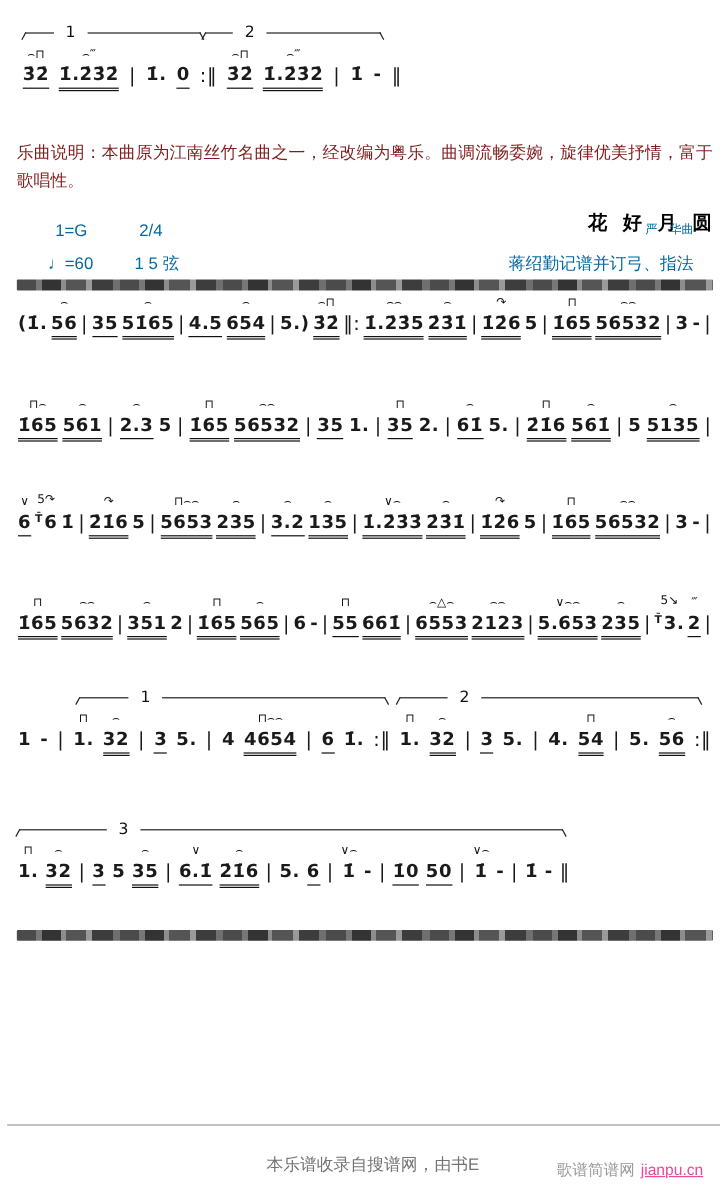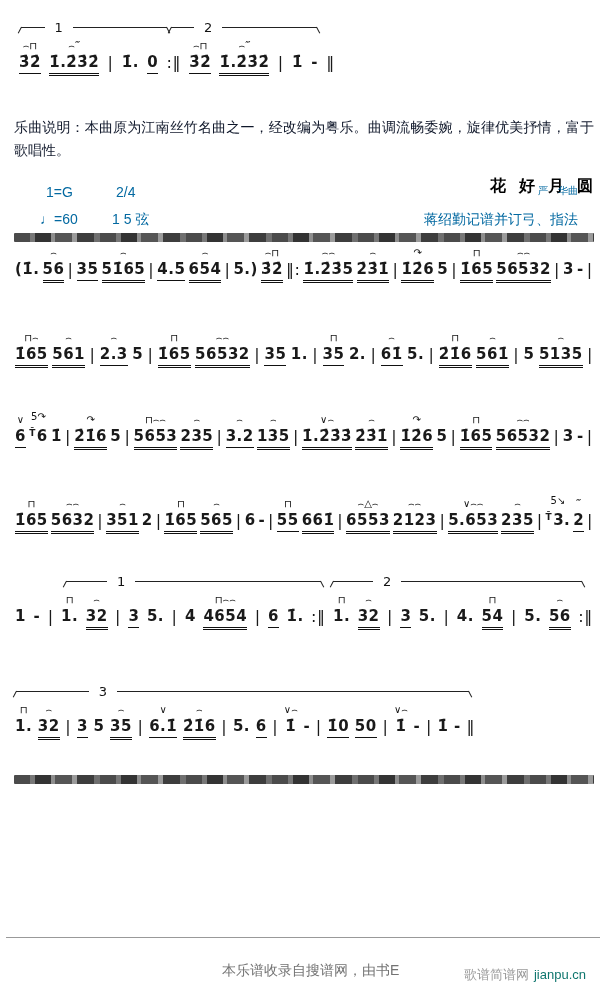--- a/index.html
+++ b/index.html
@@ -20,21 +20,21 @@
   .tok.bar .txt{font-weight:400;font-size:16px;}
   .volta{position:absolute;top:3px;height:9px;border-top:1px solid #222;}
   .volta::before,.volta::after{content:"";position:absolute;top:-1px;width:1px;height:7px;background:#222;}
   .volta::before{left:0;transform:rotate(28deg);transform-origin:top;}
   .volta::after{right:0;transform:rotate(-28deg);transform-origin:top;}
   .vlabel{position:absolute;top:-8px;left:16%;background:#fff;padding:0 10px;
           font-size:13px;font-family:"DejaVu Sans",sans-serif;color:#111;}
 
   
   .frag{top:24px;left:18px;width:318px;}
-  .para{position:absolute;font-size:14px;line-height:23px;color:#0f172a;margin:0;text-align:justify;}
+  .para{position:absolute;font-size:14px;line-height:23px;color:#7f1d1d;margin:0;text-align:justify;}
   .p1{top:116px;left:14px;width:580px;}
   .p2{top:820px;left:14px;width:580px;}
 
   .hitem{position:absolute;font-size:14px;color:#0369a1;}
   .key{top:184px;left:46px;}
   .meter{top:184px;left:116px;}
   .title{position:absolute;top:176px;left:0;width:100%;text-align:right;margin:0;
          font-size:16px;font-weight:700;letter-spacing:13px;text-indent:13px;color:#000;}
   .composer{top:184px;right:28px;font-size:10px;}
   .tempo{top:211px;left:40px;}
@@ -53,21 +53,21 @@
   .l1{top:246px;left:14px;width:580px;}
   .l2{top:331px;left:14px;width:580px;}
   .l3{top:410px;left:14px;width:580px;}
   .l4{top:494px;left:14px;width:580px;}
   .l5{top:578px;left:14px;width:580px;}
   .l6{top:688px;left:14px;width:462px;}
 
   .footer-rule{position:absolute;top:937px;left:6px;width:594px;border-top:1px solid #999;}
   .fnote{position:absolute;top:962px;left:222px;font-size:14px;color:#737373;white-space:nowrap;}
   .fsite{position:absolute;top:966px;right:20px;font-size:13px;color:#9a9a9a;white-space:nowrap;}
-  .furl{color:#0f766e;margin-left:5px;}
+  .furl{color:#ec4899;margin-left:5px;text-decoration:underline;}
 </style>
 </head>
 <body>
 
 <div class="page">
 
   <div class="mline frag">
       <div class="volta" style="left: 1%; width: 46%;">
         <span class="vlabel">1</span>
       </div>

